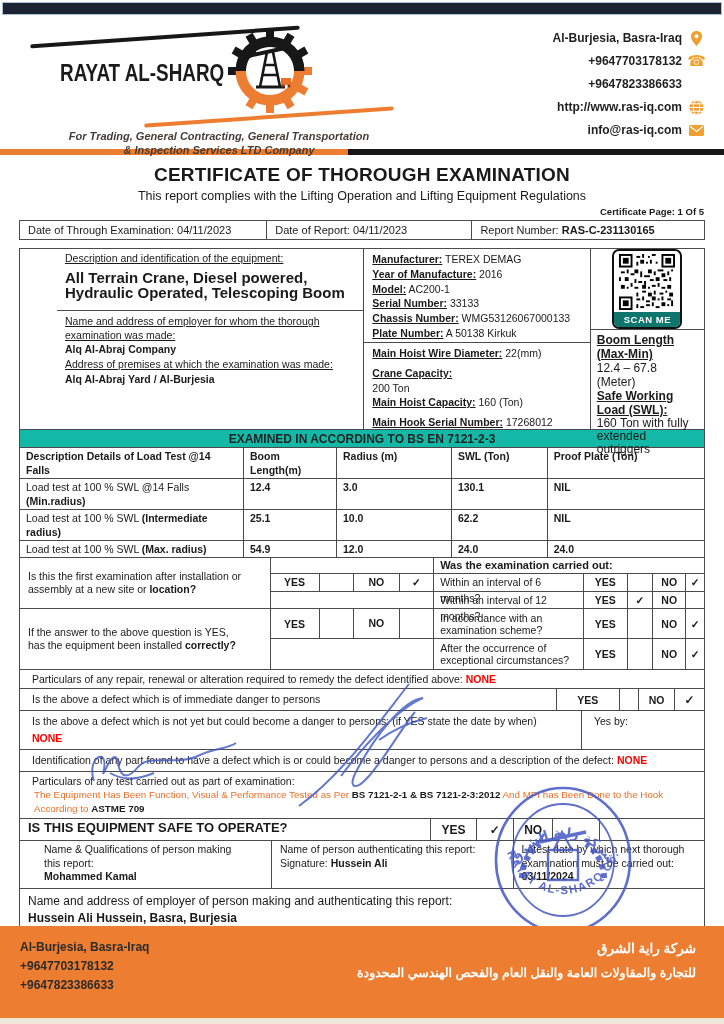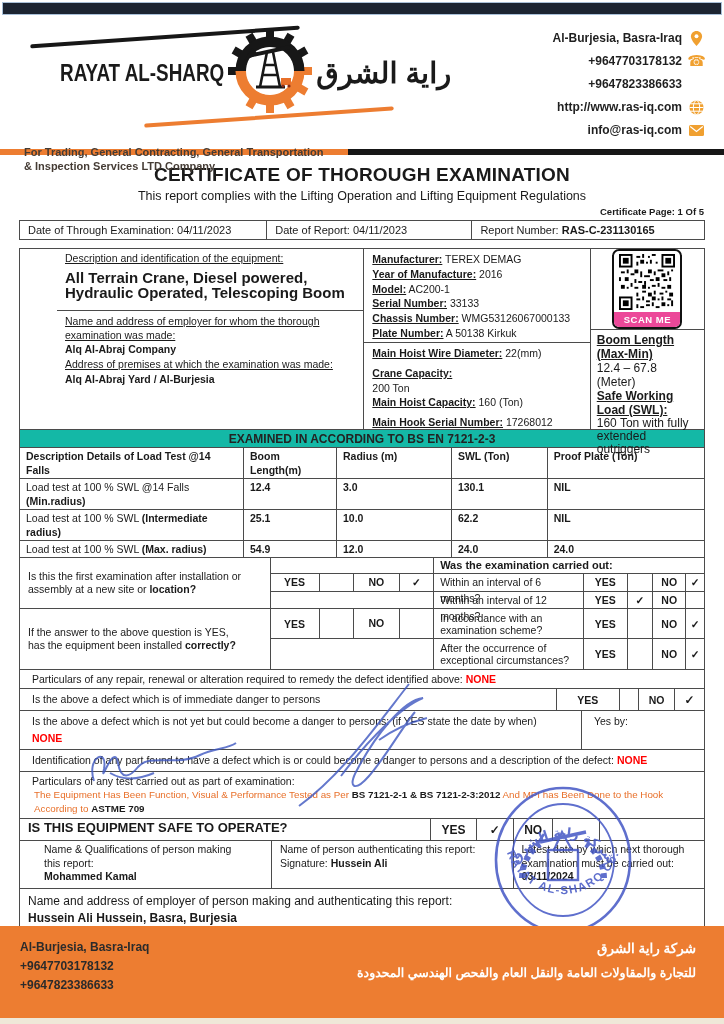--- a/index.html
+++ b/index.html
@@ -9,21 +9,21 @@
   
   .topbar{margin:2px 2px 0 2px;height:11px;background:#1c2431;border:1px solid #a9c0d8;}
   
   .hdr{display:flex;justify-content:space-between;height:134px;padding:4px 20px 0 24px;box-sizing:border-box;}
   .logo{width:390px;position:relative;}
   .swoosh-top{position:absolute;top:16px;left:6px;width:270px;height:4px;background:#171717;border-radius:3px;transform:rotate(-4deg);}
   .swoosh-bot{position:absolute;top:96px;left:120px;width:250px;height:4px;background:#ED7D31;border-radius:3px;transform:rotate(-4deg);}
   .logo-main{display:flex;align-items:center;gap:4px;margin-top:6px;}
   .brand-en{font-size:23px;font-weight:bold;letter-spacing:0px;transform:scaleX(.82);transform-origin:right center;white-space:nowrap;}
   .brand-ar{font-size:29px;font-weight:bold;white-space:nowrap;}
-  .tagline{text-align:left;font-weight:bold;color:#453c35;font-size:11px;line-height:14px;margin-top:24px;}
+  .tagline{text-align:center;font-weight:bold;color:#453c35;font-size:11px;line-height:14px;margin-top:8px;font-style:italic;}
   .contacts{display:flex;flex-direction:column;gap:9px;align-items:flex-end;margin-top:12px;font-size:12px;font-weight:bold;color:#1f1f1f;}
   .contact{display:flex;align-items:center;gap:7px;height:14px;}
   .cicon{width:15px;height:15px;display:inline-flex;align-items:center;justify-content:center;}
   .phone-glyph{font-family:"DejaVu Sans",sans-serif;color:#F0A030;font-size:15px;line-height:15px;}
   .cicon.empty{visibility:hidden;}
   
   .divider{display:flex;height:6px;}
   .divider .d-orange{width:48%;background:#ED7D31;}
   .divider .d-black{width:52%;background:#161616;}
   
@@ -47,21 +47,21 @@
   .eq-mid{width:35%;border-right:1px solid #4b4b4b;display:flex;flex-direction:column;box-sizing:border-box;}
   .eq-mid-top{height:94px;padding:3px 8px;box-sizing:border-box;}
   .eq-mid-bot{flex:1;padding:3px 8px;}
   .eq-right{width:17.5%;display:flex;flex-direction:column;box-sizing:border-box;}
   .eq-right-top{height:94px;display:flex;align-items:center;justify-content:center;box-sizing:border-box;}
   .eq-right-bot{flex:1;padding:3px 6px;font-size:12px;}
   .spec{line-height:14.8px;white-space:nowrap;}
   .desc-bold{font-weight:bold;font-size:15px;line-height:15px;margin-top:6px;}
   .qr-box{width:66px;border:2px solid #111;border-radius:7px;background:#fff;overflow:hidden;}
   .qr-box svg{display:block;margin:3px auto 2px;}
-  .qr-label{background:#ec4899;color:#fff;font-size:9.5px;font-weight:bold;text-align:center;padding:2px 0;letter-spacing:.5px;}
+  .qr-label{background:#0f766e;color:#fff;font-size:9.5px;font-weight:bold;text-align:center;padding:2px 0;letter-spacing:.5px;}
   
   .banner{height:17px;background:#14b8a6;border:1px solid #4b4b4b;border-top:none;border-bottom:none;display:flex;align-items:center;justify-content:center;font-weight:bold;font-size:12px;color:#232323;}
   
   .ltab{font-size:10.5px;}
   .lrow{display:flex;}
   .lrow > div{padding:1px 6px;line-height:14px;box-sizing:border-box;}
   .lc1{width:32.6%;}.lc2{width:13.6%;}.lc3{width:16.8%;}.lc4{width:14%;}.lc5{flex:1;}
   
   .questions{font-size:10.5px;border:1px solid #4b4b4b;border-top:none;}
   .qblock{display:flex;}
@@ -143,21 +143,20 @@
             <circle cx="42" cy="46" r="24" fill="#ffffff"></circle>
             <path d="M20 31 L62 22" stroke="#171717" stroke-width="4" fill="none"></path>
             <path d="M16 36 L24 23 L30 29 Z" fill="#171717"></path>
             <path d="M39 27 L32 62 M45 27 L52 62 M34 50 L50 50 M36 40 L48 40" stroke="#171717" stroke-width="2.6" fill="none"></path>
             <path d="M28 62 H 57" stroke="#171717" stroke-width="3"></path>
             <rect x="53" y="53" width="10" height="7" fill="#E8702A"></rect>
             <circle cx="55" cy="61" r="1.6" fill="#8a2b14"></circle>
             <circle cx="61" cy="61" r="1.6" fill="#8a2b14"></circle>
           </svg>
         </span>
-        <span class="brand-ar">راية الشرق</span>
       </div>
       <div class="tagline">
         <div>For Trading, General Contracting, General Transportation</div>
         <div>&amp; Inspection Services LTD Company</div>
       </div>
     </div>
 
     <div class="contacts">
       <div class="contact">
         <span>Al-Burjesia, Basra-Iraq</span>

